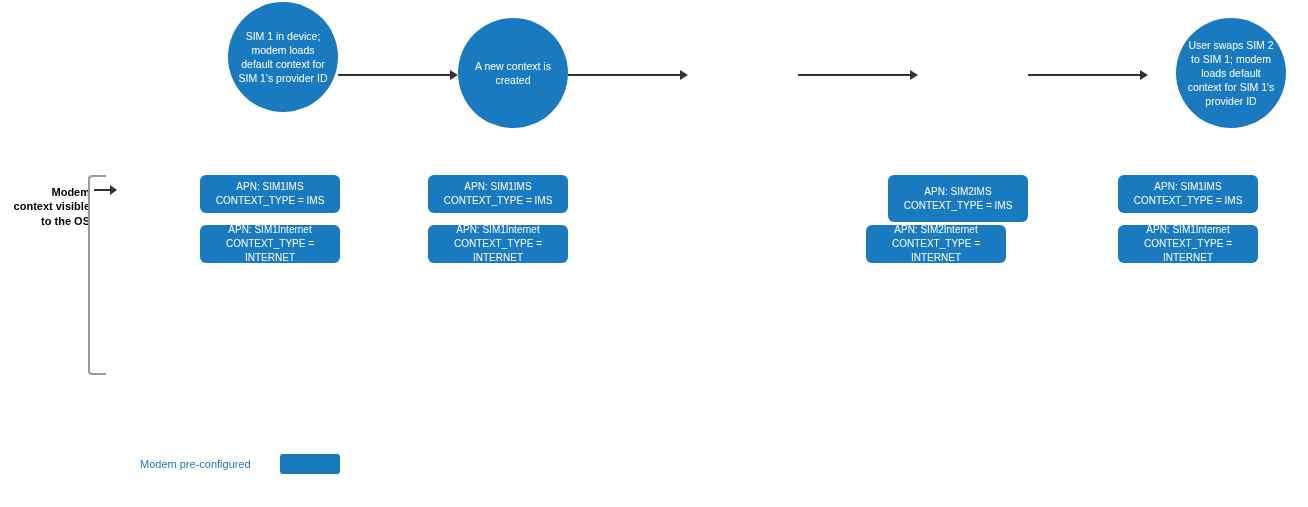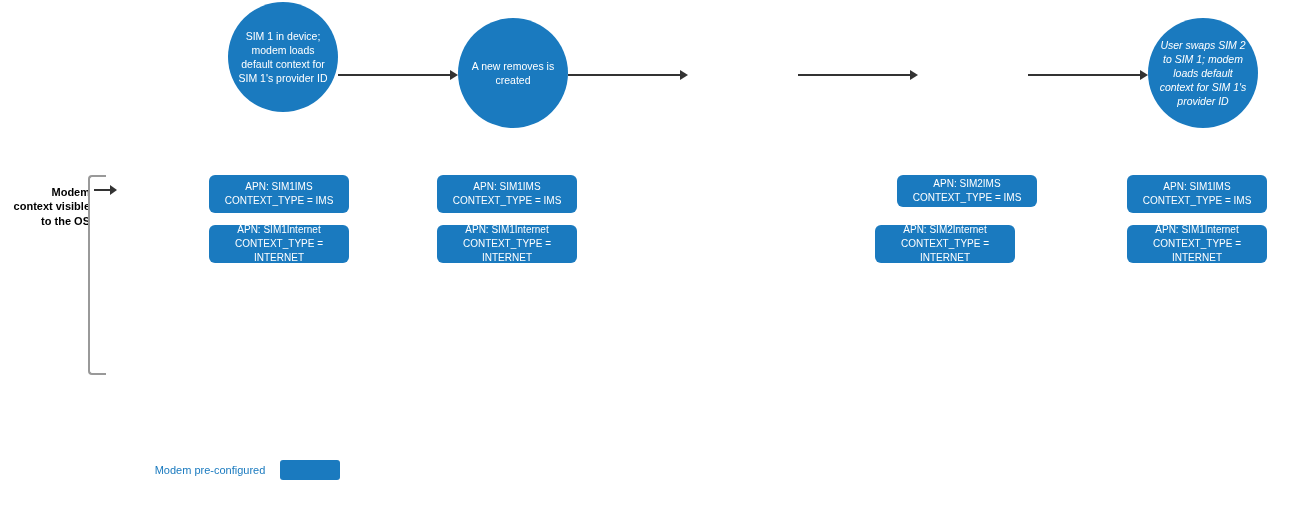--- a/index.html
+++ b/index.html
@@ -61,21 +61,20 @@
       background: #1a7abf;
       color: #fff;
       border-radius: 6px;
       font-size: 10px;
       text-align: center;
       display: flex;
       align-items: center;
       justify-content: center;
       padding: 14px 8px;
       line-height: 1.4;
-      margin-left: 9px;
     }
 
     
     .os-label {
       position: absolute;
       left: 10px;
       top: 185px;
       display: flex;
       align-items: flex-start;
     }
@@ -130,23 +129,23 @@
   </style>
 </head>
 <body>
 
 <div class="diagram-container">
 
   <div class="circle" id="c1" style="left:228px;top:2px;">
     <span>SIM 1 in device; modem loads default context for SIM 1's provider ID</span>
   </div>
   <div class="circle" id="c2" style="left:458px;top:18px;">
-    <span>A new removes is created</span>
-  </div>
-  <div class="circle" id="c5" style="left:1148px;top:18px;font-style:italic;">
+    <span>A new context is created</span>
+  </div>
+  <div class="circle" id="c5" style="left:1176px;top:18px;">
     <span>User swaps SIM 2 to SIM 1; modem loads default context for SIM 1's provider ID</span>
   </div>
 
   <div class="arrow" style="position:absolute;left:338px;top:70px;width:120px;align-items:center;">
     <div class="arrow-line" style="width:112px;"></div>
     <div class="arrow-head"></div>
   </div>
   <div class="arrow" style="position:absolute;left:568px;top:70px;width:120px;align-items:center;">
     <div class="arrow-line" style="width:112px;"></div>
     <div class="arrow-head"></div>
@@ -180,34 +179,34 @@
     APN: SIM1Internet<br>CONTEXT_TYPE = INTERNET
   </div>
 
   <div class="ctx-box" style="left:428px;top:175px;width:140px;height:38px;">
     APN: SIM1IMS<br>CONTEXT_TYPE = IMS
   </div>
   <div class="ctx-box" style="left:428px;top:225px;width:140px;height:38px;">
     APN: SIM1Internet<br>CONTEXT_TYPE = INTERNET
   </div>
 
-  <div class="ctx-box" style="left:888px;top:175px;width:140px;height:32px;">
+  <div class="ctx-box" style="left:888px;top:175px;width:140px;height:47px;">
     APN: SIM2IMS<br>CONTEXT_TYPE = IMS
   </div>
   <div class="ctx-box" style="left:866px;top:225px;width:140px;height:38px;">
     APN: SIM2Internet<br>CONTEXT_TYPE = INTERNET
   </div>
 
   <div class="ctx-box" style="left:1118px;top:175px;width:140px;height:38px;">
     APN: SIM1IMS<br>CONTEXT_TYPE = IMS
   </div>
   <div class="ctx-box" style="left:1118px;top:225px;width:140px;height:38px;">
     APN: SIM1Internet<br>CONTEXT_TYPE = INTERNET
   </div>
 
-  <div class="legend" style="position:absolute;bottom:19px;left:140px;text-align:center;">
+  <div class="legend" style="position:absolute;bottom:25px;left:140px;">
     <div class="legend-item">
       <span class="legend-label">Modem pre-configured</span>
       <div class="legend-box-rect"></div>
     </div>
   </div>
 
 </div>
 
 </body></html>

